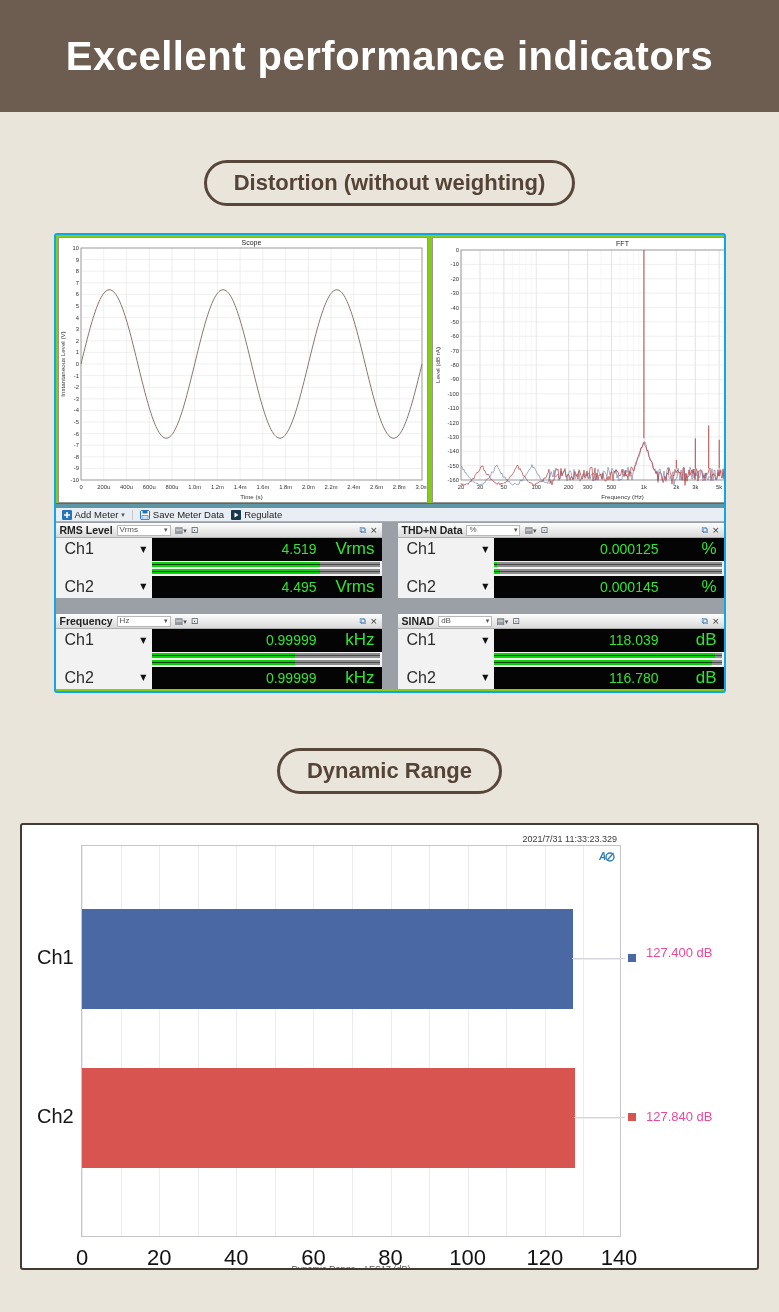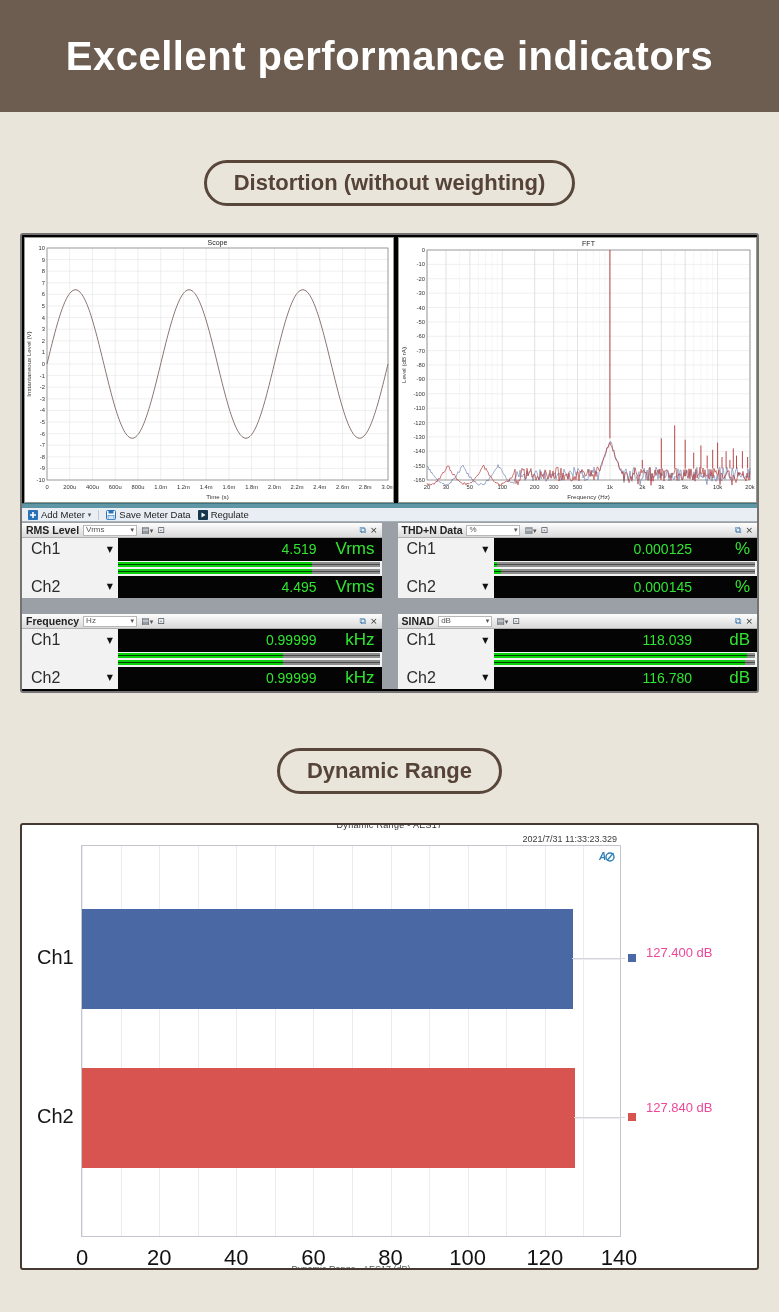--- a/index.html
+++ b/index.html
@@ -24,23 +24,23 @@
   .pill {
     width:fit-content; margin:0 auto;
     border:3px solid #58463a; border-radius:26px;
     color:#554337; font-size:22px; font-weight:600;
     padding:7px 27px; background:transparent;
   }
   .pill1 { margin-top:48px; }
   .pill2 { margin-top:55px; }
   
   .analyzer {
-    position:relative; margin:27px auto 0; width:739px; height:460px;
-    border:2px solid #737373; border-radius:3px;
-    background:#000000; overflow:hidden;
+    position:relative; margin:27px auto 0; width:672px; height:460px;
+    border:2px solid #0ea5e9; border-radius:3px;
+    background:#84cc16; overflow:hidden;
   }
   .plots { display:flex; height:268px; padding:2px 2px 0 2px; gap:4px; }
   .plotpanel { background:#fff; border:1px solid #979790; position:relative; }
   .plotpanel.scope { width:370px; }
   .plotpanel.fft  { flex:1; }
   .plotpanel svg { display:block; }
   .splitter { height:5px; background:#5e96a6; border-top:1px solid #3d7484; }
   
   .mtoolbar {
     height:14px; background:#e9eef4; border-bottom:1px solid #a9b1b8;
@@ -535,21 +535,20 @@
         </div>
       </div>
     </div>
 </div>
 
 <div class="pill pill2">
   <span>Dynamic Range</span>
 </div>
 
 <div class="chartbox">
-  <div class="ctitle">Dynamic Range - AES17</div>
   <div class="tstamp">2021/7/31 11:33:23.329</div>
   <div class="plotarea" id="dr-plot">
     <svg class="aplogo" width="16" height="13" viewBox="0 0 16 13">
       <text x="0" y="10" font-size="10" font-style="italic" font-weight="bold" fill="#2f7fb5" font-family="Liberation Sans, sans-serif">A</text>
       <circle cx="11" cy="7" r="4" fill="none" stroke="#2f7fb5" stroke-width="1.4"></circle>
       <line x1="8" y1="10.5" x2="14.5" y2="3" stroke="#2f7fb5" stroke-width="1.2"></line>
     </svg>
   <div class="hgrid" style="top: 113px;"></div>
       <div class="cbar" style="top: 63px; width: 491.4px; background: rgb(74, 105, 164);"></div>
       <div class="hgrid" style="top: 272px;"></div>
@@ -557,21 +556,21 @@
     </div>
   <div id="dr-overlay"></div>
   <div class="cxlabel">Dynamic Range - AES17 (dB)</div>
 <div class="catlabel" style="top: 121px;">Ch1</div>
     <div class="leader" style="top: 133px; left: 550.4px; width: 52.6px;"></div>
     <div class="marker" style="top: 129px; left: 606px; background: rgb(74, 105, 164);"></div>
     <div class="vallabel" style="top: 120px; left: 624px;">127.400 dB</div>
     <div class="catlabel" style="top: 280px;">Ch2</div>
     <div class="leader" style="top: 292px; left: 552.097px; width: 50.9029px;"></div>
     <div class="marker" style="top: 288px; left: 606px; background: rgb(216, 84, 80);"></div>
-    <div class="vallabel" style="top: 275px; left: 624px;">127.840 dB</div>
+    <div class="vallabel" style="top: 284px; left: 624px;">127.840 dB</div>
     <div class="xtick" style="left: 60px;">0</div>
     <div class="xtick" style="left: 137.143px;">20</div>
     <div class="xtick" style="left: 214.286px;">40</div>
     <div class="xtick" style="left: 291.429px;">60</div>
     <div class="xtick" style="left: 368.571px;">80</div>
     <div class="xtick" style="left: 445.714px;">100</div>
     <div class="xtick" style="left: 522.857px;">120</div>
     <div class="xtick" style="left: 597px;">140</div>
   </div>
 

